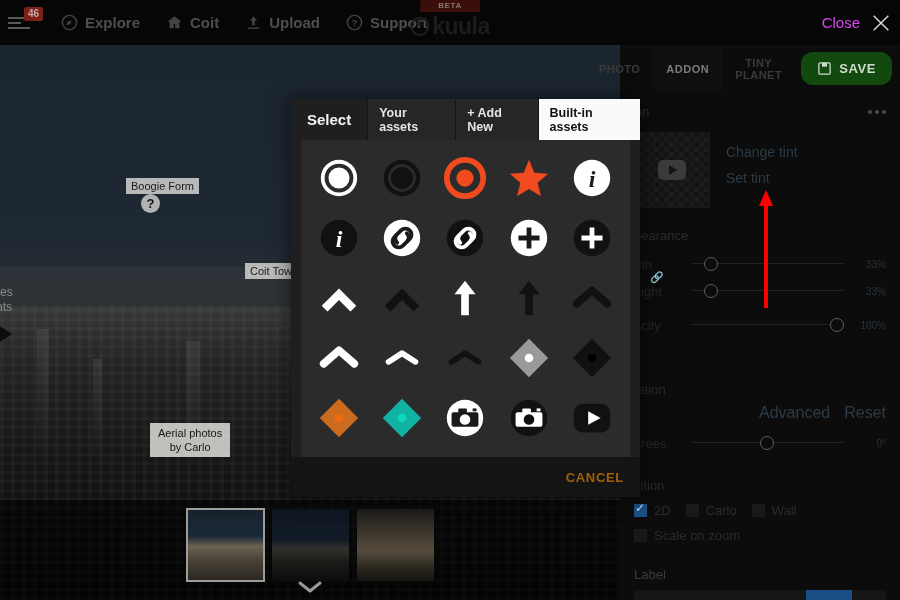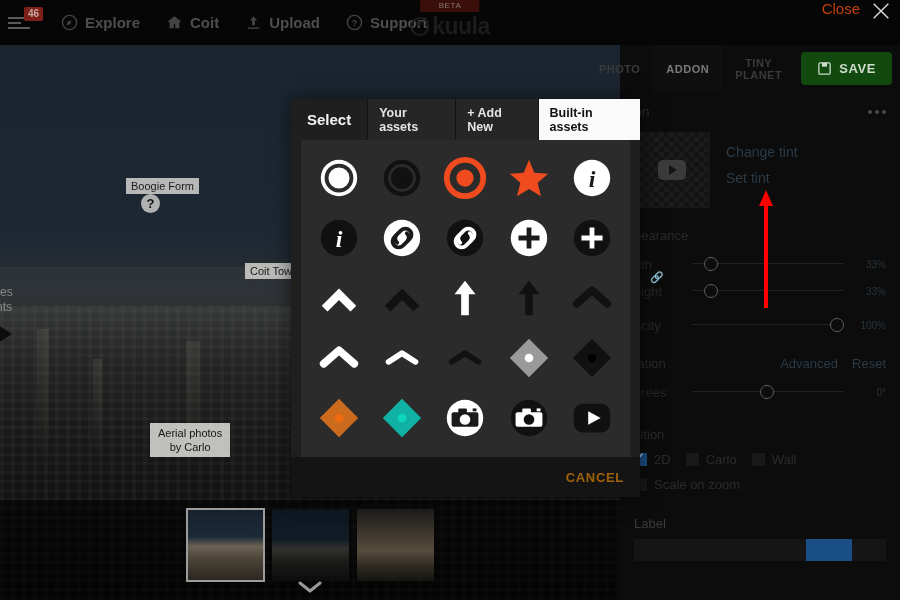--- a/index.html
+++ b/index.html
@@ -35,38 +35,38 @@
     color: #4e4e4e; font-size: 15px; font-weight: bold; cursor: pointer;
   }
   .nav-ico { width: 17px; height: 17px; display: block; opacity: .85; }
   .nav-ico svg { display: block; }
 
   .logo-wrap {
     position: absolute; left: 50%; top: 0; transform: translateX(-50%);
     display: flex; flex-direction: column; align-items: center; height: 45px;
   }
   .beta {
-    background: #3a0f0a; color: #8a7470; font-size: 8px; font-weight: normal;
+    background: #3a0f0a; color: #8a7470; font-size: 8px; font-weight: bold;
     letter-spacing: .6px; padding: 1px 18px 1px; line-height: 10px;
   }
   .logo {
     display: flex; align-items: center; gap: 2px; margin-top: 1px;
     color: #1c1c1c; font-size: 23px; font-weight: bold; letter-spacing: -.5px;
   }
   .logo-mark {
     width: 19px; height: 19px; border-radius: 50%;
     border: 2.5px solid #1e1e1e; position: relative; margin-right: 1px;
   }
   .logo-mark::after {
     content:""; position: absolute; width: 5px; height: 5px; background: #1e1e1e;
     border-radius: 50%; left: 4px; top: 2px;
   }
   .nav-right {
     position: absolute; right: 8px; top: 0; height: 45px;
-    display: flex; align-items: flex-start; gap: 10px; color: #c2410c;
+    display: flex; align-items: center; gap: 10px; color: #d946ef;
     font-size: 15px; cursor: pointer;
   }
   .close-x { width: 22px; height: 22px; }
 
   
   #viewer { position: absolute; left: 0; top: 45px; width: 620px; height: 555px; overflow: hidden; }
   #pano {
     position: absolute; inset: 0;
     background:
       linear-gradient(to bottom, #1b2530 0%, #1e2833 34%, #2b2f33 46%, #171a1c 58%, #0d0f10 75%, #090a0b 100%);
@@ -131,21 +131,21 @@
   }
   .tab {
     color: #3a3a3a; font-size: 11px; font-weight: bold; letter-spacing:.5px;
     padding: 0 13px; height: 47px; display:flex; align-items:center;
     justify-content:center; text-align:center; line-height:12px; cursor:pointer;
   }
   .tab.active { color: #7b7b7b; background: #0f0f0f; }
   .savebtn {
     display:flex; align-items:center; gap:7px; background: #12490f; color:#cfdccd;
     font-size: 13px; font-weight:bold; letter-spacing:.6px;
-    padding: 9px 16px; border-radius: 4px; margin-left:6px; margin-right:8px; cursor:pointer;
+    padding: 9px 16px; border-radius: 12px; margin-left:6px; margin-right:8px; cursor:pointer;
   }
   .savebtn svg { display:block; }
 
   .panel-body { position:absolute; left:0; top:47px; width:280px; height:508px; padding: 12px 14px; }
   .panel-head { display:flex; align-items:center; justify-content:space-between; }
   .panel-title { color:#2d2d2d; font-size: 14px; }
   .dots { display:flex; gap:3px; }
   .dots i { width:4px; height:4px; border-radius:50%; background:#4a4a4a; display:block; }
 
   .addon-row { display:flex; gap: 16px; margin-top: 12px; }
@@ -177,21 +177,21 @@
   }
   .slider .knob {
     position:absolute; top:4px; width:14px; height:14px; border-radius:50%;
     border: 1px solid #5f5f5f; background:#0c0c0c; cursor:pointer;
   }
   .ctl-val { color:#28333b; font-size:10px; width: 34px; text-align:right; flex:none; }
   .chain { color:#2a2a2a; font-size:11px; margin: -6px 0 -4px 16px; }
 
   .sec-head { display:flex; align-items:center; justify-content:space-between; margin: 20px 0 10px; }
   .sec-actions { display:flex; gap:14px; }
-  .sec-actions span { color:#2c3b47; font-size:13px; cursor:pointer; }
+  .sec-actions span { color:#2c3b47; font-size:16px; cursor:pointer;margin-top:48px; }
 
   .check-row { display:flex; align-items:center; gap: 7px; margin-top: 10px; }
   .chk { width:13px; height:13px; background:#191919; display:inline-block; flex:none; }
   .chk.on { background:#1a4f86; position:relative; }
   .chk.on::after {
     content:"✓"; position:absolute; left:1px; top:-3px; color:#cfd8e2; font-size:12px;
   }
   .chk-label { color:#2b2b2b; font-size:13px; margin-right: 8px; }
   .label-title { color:#3b3b3b; font-size:13px; margin-top: 24px; }
   .label-input {

